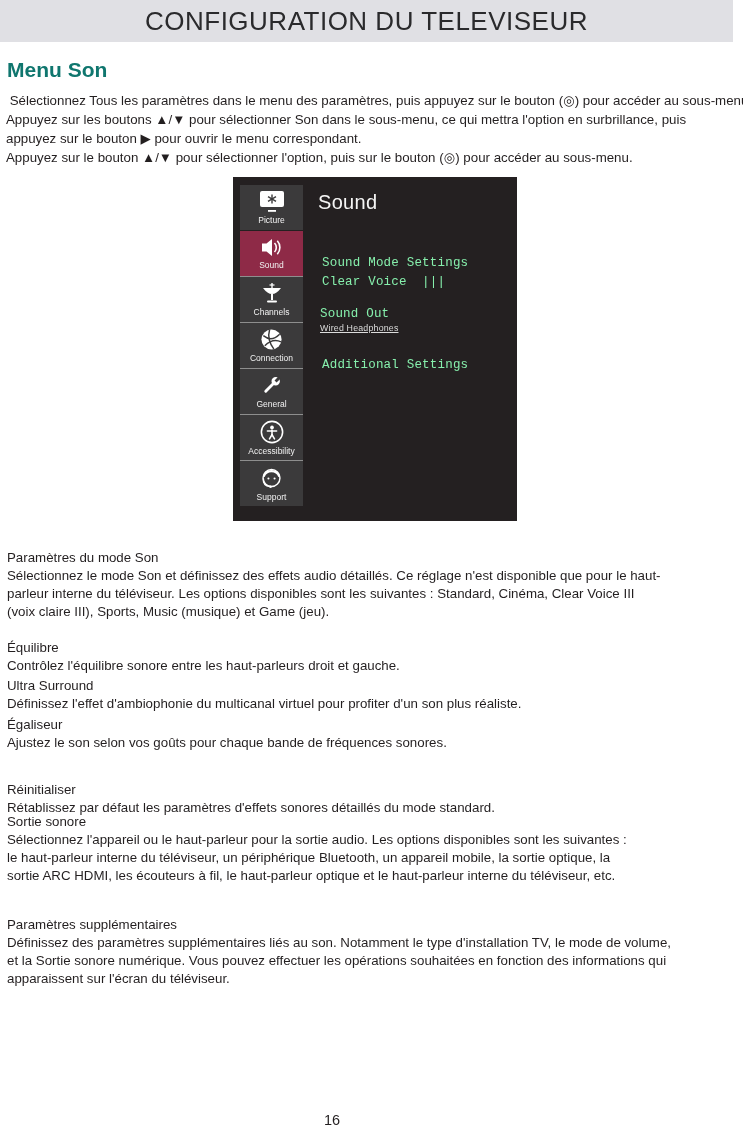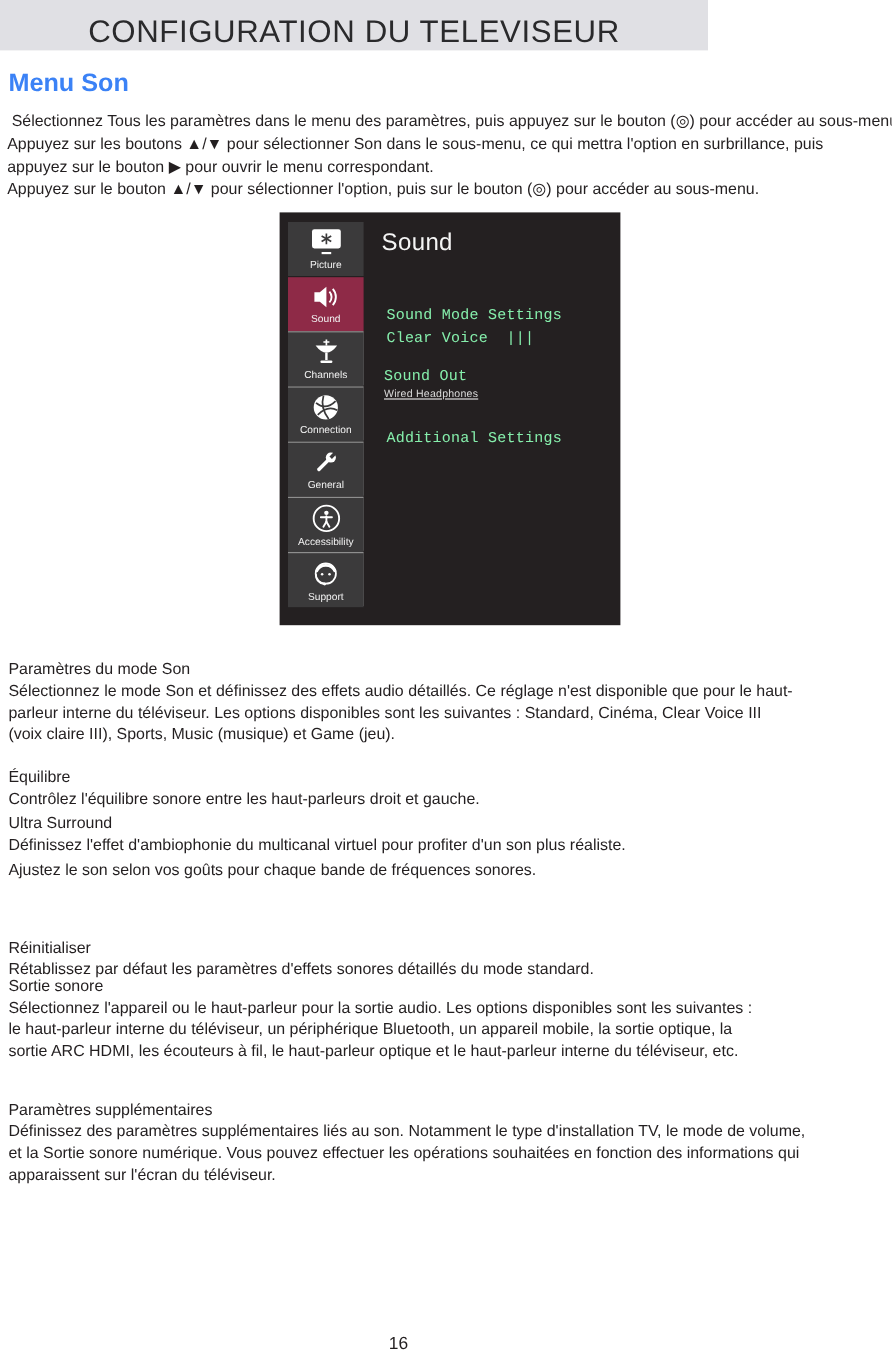--- a/index.html
+++ b/index.html
@@ -2,26 +2,26 @@
 <html><head>
 <meta charset="utf-8">
 <style>
   html,body{margin:0;padding:0;}
   body{
     width:743px;height:1135px;position:relative;background:#ffffff;
     font-family:"Liberation Sans","DejaVu Sans",sans-serif;
     color:#231f20;overflow:hidden;
   }
   .banner{
-    position:absolute;left:0;top:0;width:590px;height:42px;
-    background:#e0e0e4;display:flex;align-items:flex-end;justify-content:center;
+    position:absolute;left:0;top:0;width:733px;height:42px;
+    background:#e0e0e4;display:flex;align-items:center;justify-content:center;
   }
   .banner-title{font-size:26px;color:#2a2a2c;letter-spacing:.5px;white-space:pre;}
   .heading{
-    position:absolute;left:7px;top:58px;font-size:21px;font-weight:bold;color:#3b82f6;
+    position:absolute;left:7px;top:58px;font-size:21px;font-weight:bold;color:#0f766e;
   }
   .intro{position:absolute;left:6px;top:91px;}
   .intro .line{font-size:13.3px;line-height:19px;white-space:pre;color:#231f20;}
 
   
   .tv{
     position:absolute;left:233px;top:177px;width:284px;height:344px;
     background:var(--tv-bg,#242021);
   }
   .tv-sidebar{position:absolute;left:7px;top:8px;width:63px;}
@@ -184,20 +184,21 @@
   <div class="s-title">Équilibre</div>
   <div class="s-line">Contrôlez l'équilibre sonore entre les haut-parleurs droit et gauche.</div>
 </div>
 
 <div class="section" style="top:677px;">
   <div class="s-title">Ultra Surround</div>
   <div class="s-line">Définissez l'effet d'ambiophonie du multicanal virtuel pour profiter d'un son plus réaliste.</div>
 </div>
 
 <div class="section" style="top:716px;">
+  <div class="s-title">Égaliseur</div>
   <div class="s-line">Ajustez le son selon vos goûts pour chaque bande de fréquences sonores.</div>
 </div>
 
 <div class="section" style="top:765px;margin-top:16px;">
   <div class="s-title">Réinitialiser</div>
   <div class="s-line">Rétablissez par défaut les paramètres d'effets sonores détaillés du mode standard.</div>
 </div>
 
 <div class="section" style="top:813px;">
   <div class="s-title">Sortie sonore</div>

